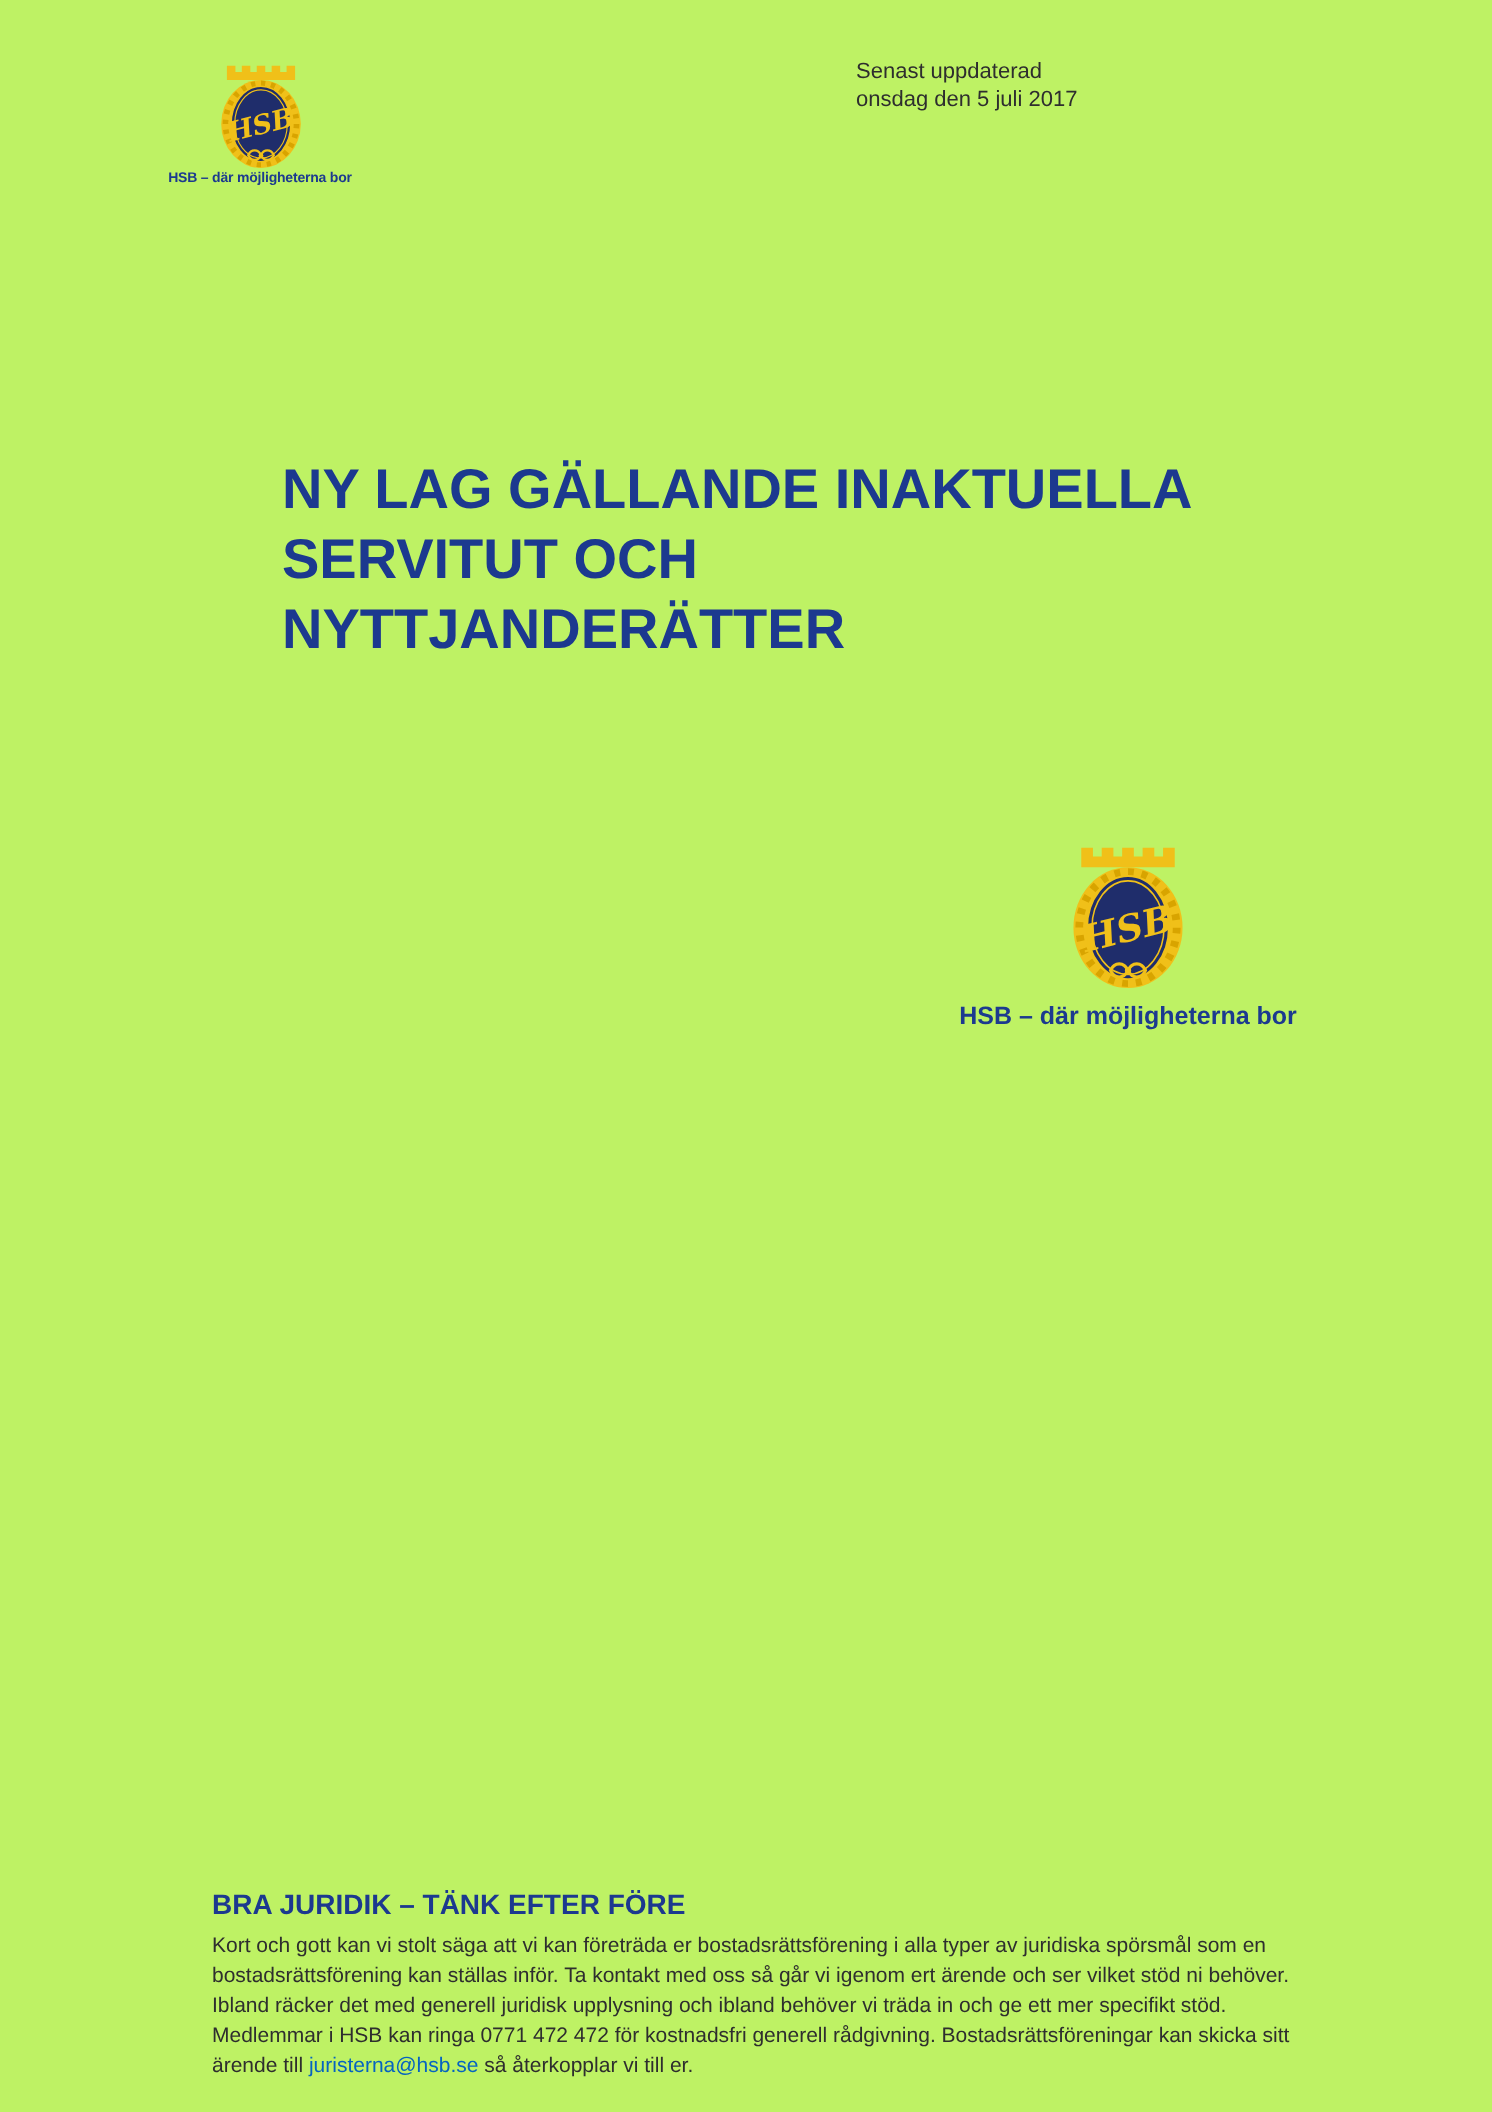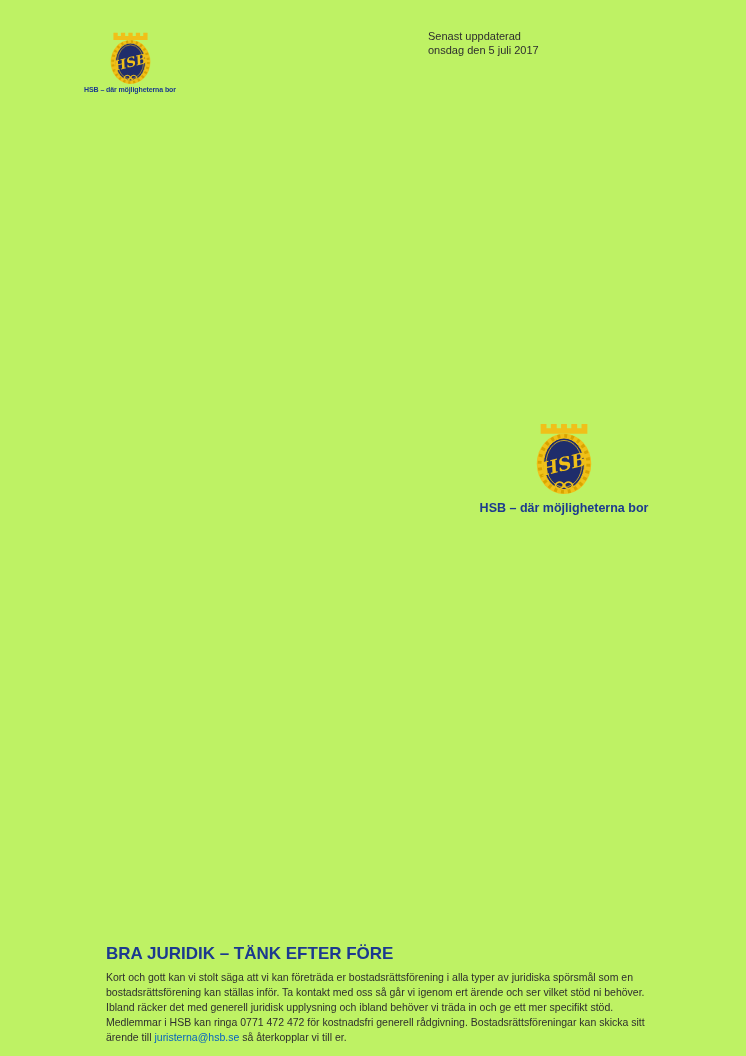--- a/index.html
+++ b/index.html
@@ -85,21 +85,21 @@
 
   
   .footer {
     position: absolute;
     left: 106px;
     top: 944px;
     width: 548px;
   }
   .footer h3 {
     margin: 0 0 6px 0;
-    font-size: 17px;
+    font-size: 14px;
     font-weight: bold;
     color: #1c398f;
   }
   .footer p {
     margin: 0;
     font-size: 10.5px;
     line-height: 15px;
     color: #2e2e2e;
   }
   .footer a {
@@ -138,20 +138,23 @@
   <div class="logo-small">
     <svg width="57" height="54" viewBox="0 0 80 76">
       <use href="#hsb-emblem"></use>
     </svg>
     <div class="logo-caption-sm">HSB – där möjligheterna bor</div>
   </div>
 
   <div class="updated">Senast uppdaterad
 onsdag den 5 juli 2017</div>
 
+  <h1 class="doc-title">NY LAG GÄLLANDE INAKTUELLA
+SERVITUT OCH
+NYTTJANDERÄTTER</h1>
 
   <div class="logo-large">
     <svg width="78" height="74" viewBox="0 0 80 76">
       <use href="#hsb-emblem"></use>
     </svg>
     <div class="logo-caption-lg">HSB – där möjligheterna bor</div>
   </div>
 
   <div class="footer">
     <h3>BRA JURIDIK – TÄNK EFTER FÖRE</h3>

